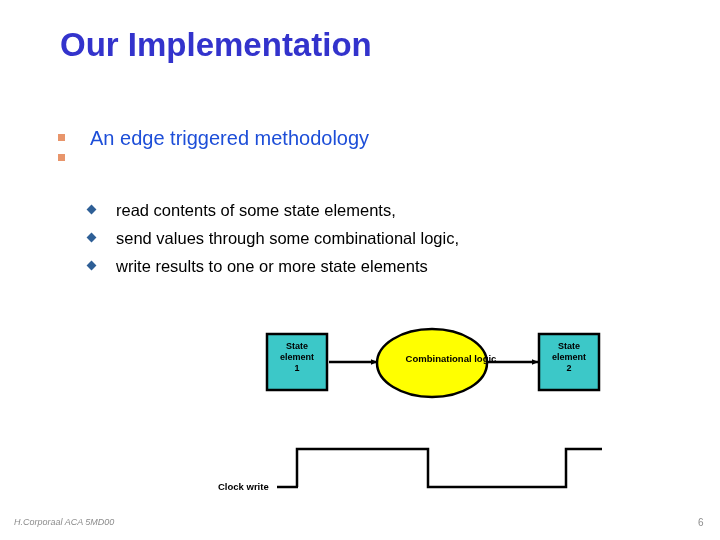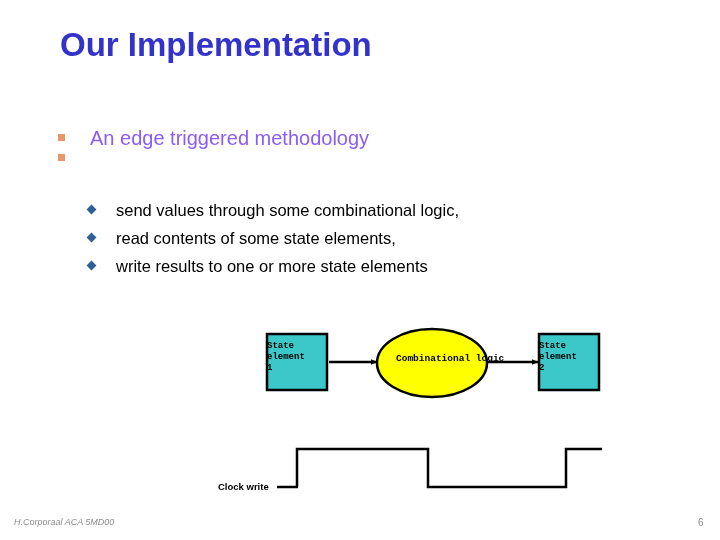--- a/index.html
+++ b/index.html
@@ -52,21 +52,21 @@
   }
   .l1-marker .sq {
     display: inline-block;
     width: 7px;
     height: 7px;
     background: #e8956b;
   }
   .l1-text {
     font-size: 20px;
     line-height: 28px;
-    color: #8b5cf6;
+    color: #1d4ed8;
   }
 
   
   #level2-list {
     position: absolute;
     left: 88px;
     top: 198px;
     width: 560px;
   }
   .l2-row {
@@ -106,25 +106,25 @@
     pointer-events: none;
   }
   #diagram .dgm-svg {
     position: absolute;
     left: 0;
     top: 0;
   }
 
   .dgm-label {
     position: absolute;
+    text-align: center;
     font-size: 9px;
     font-weight: bold;
     line-height: 11px;
     color: #000000;
-    font-family: Liberation Mono, monospace;
   }
   #state1-label { left: 267px; top: 341px; width: 60px; }
   #state2-label { left: 539px; top: 341px; width: 60px; }
   #comb-label {
     left: 396px; top: 353px; width: 110px;
     font-size: 9.5px;
   }
   #clock-label {
     position: absolute;
     left: 218px;
@@ -174,28 +174,28 @@
   </div>
 
 </div>
 
 <div id="level2-list">
 
   <div class="l2-row">
     <span class="l2-marker">
         <span class="dia"></span>
       </span>
-    <span class="l2-text">send values through some combinational logic,</span>
+    <span class="l2-text">read contents of some state elements,</span>
   </div>
 
   <div class="l2-row">
     <span class="l2-marker">
         <span class="dia"></span>
       </span>
-    <span class="l2-text">read contents of some state elements,</span>
+    <span class="l2-text">send values through some combinational logic,</span>
   </div>
 
   <div class="l2-row">
     <span class="l2-marker">
         <span class="dia"></span>
       </span>
     <span class="l2-text">write results to one or more state elements</span>
   </div>
 
 </div>

